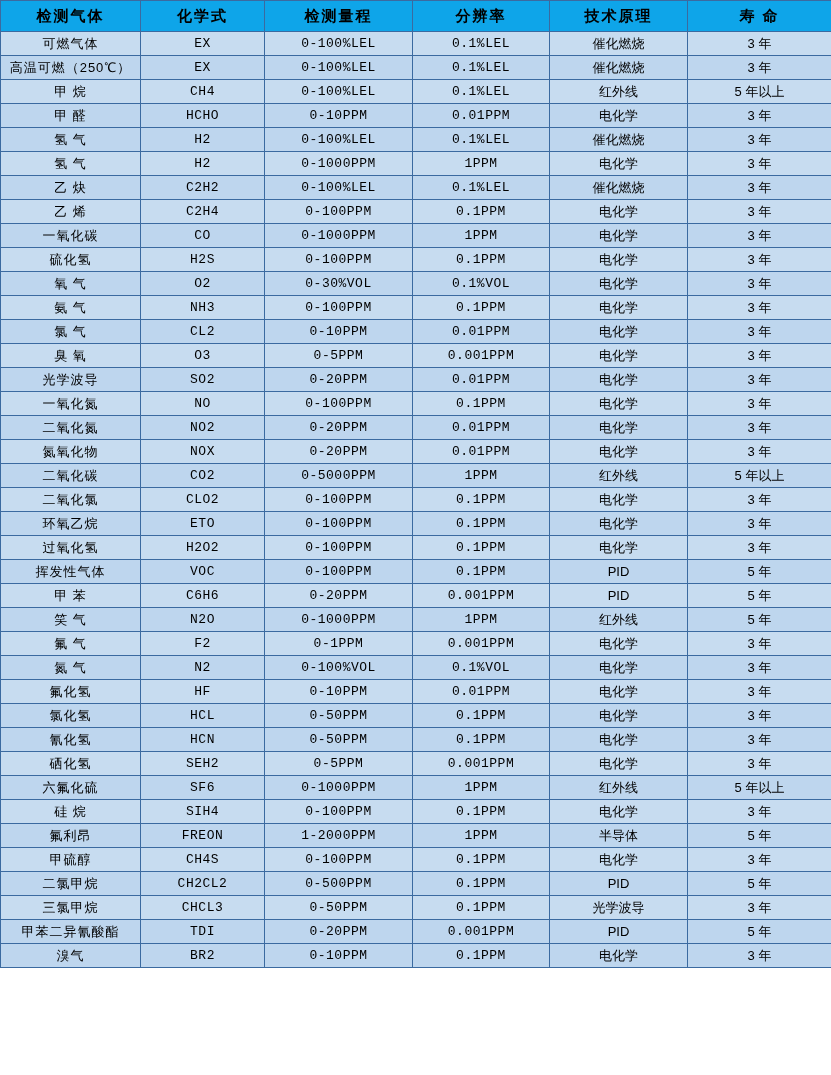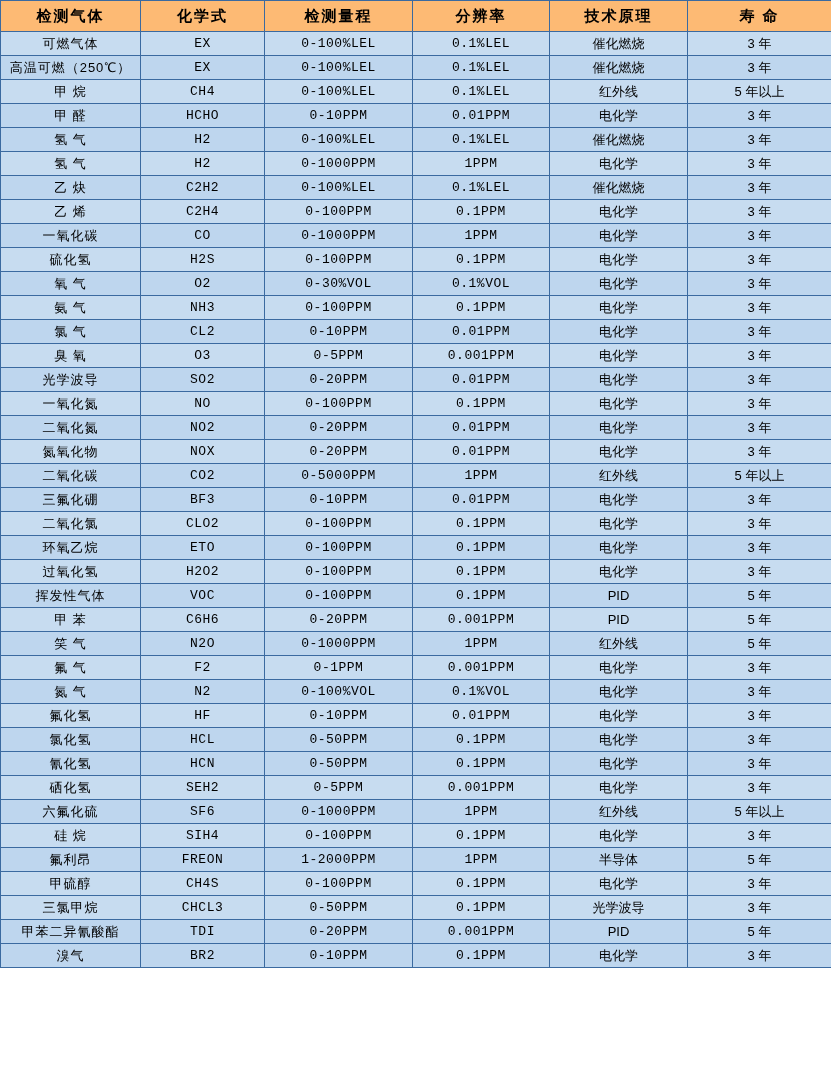--- a/index.html
+++ b/index.html
@@ -27,21 +27,21 @@
   #gas-table td {
     border: 1px solid #3b6aa0;
     text-align: center;
     vertical-align: middle;
     color: #000000;
     white-space: nowrap;
     overflow: hidden;
   }
   #gas-table thead th {
     height: 28px;
-    background: #fdba74;
+    background: #0ea5e9;
     font-size: 15px;
     font-weight: bold;
     letter-spacing: 2px;
   }
   #gas-table tbody td {
     height: 21px;
     font-size: 13px;
     font-weight: normal;
   }
   #gas-table tbody tr td:first-child {
@@ -223,28 +223,20 @@
         <td>3 年</td>
       </tr>
       <tr class="even">
         <td>二氧化碳</td>
         <td class="mono">CO2</td>
         <td class="mono">0-5000PPM</td>
         <td class="mono">1PPM</td>
         <td>红外线</td>
         <td>5 年以上</td>
       </tr>
-      <tr class="even">
-        <td>三氟化硼</td>
-        <td class="mono">BF3</td>
-        <td class="mono">0-10PPM</td>
-        <td class="mono">0.01PPM</td>
-        <td>电化学</td>
-        <td>3 年</td>
-      </tr>
       <tr class="odd">
         <td>二氧化氯</td>
         <td class="mono">CLO2</td>
         <td class="mono">0-100PPM</td>
         <td class="mono">0.1PPM</td>
         <td>电化学</td>
         <td>3 年</td>
       </tr>
       <tr class="even">
         <td>环氧乙烷</td>
@@ -359,20 +351,28 @@
         <td>5 年</td>
       </tr>
       <tr class="odd">
         <td>甲硫醇</td>
         <td class="mono">CH4S</td>
         <td class="mono">0-100PPM</td>
         <td class="mono">0.1PPM</td>
         <td>电化学</td>
         <td>3 年</td>
       </tr>
+      <tr class="even">
+        <td>二氯甲烷</td>
+        <td class="mono">CH2CL2</td>
+        <td class="mono">0-500PPM</td>
+        <td class="mono">0.1PPM</td>
+        <td>PID</td>
+        <td>5 年</td>
+      </tr>
       <tr class="odd">
         <td>三氯甲烷</td>
         <td class="mono">CHCL3</td>
         <td class="mono">0-50PPM</td>
         <td class="mono">0.1PPM</td>
         <td>光学波导</td>
         <td>3 年</td>
       </tr>
       <tr class="even">
         <td>甲苯二异氰酸酯</td>

